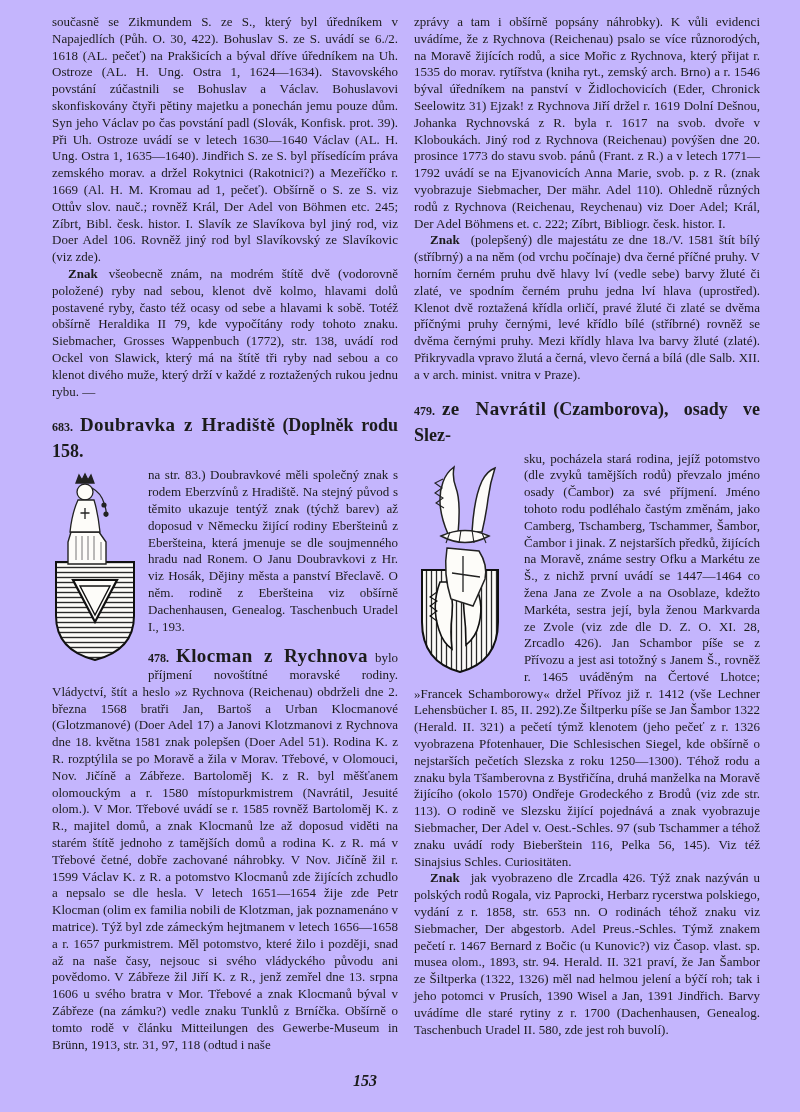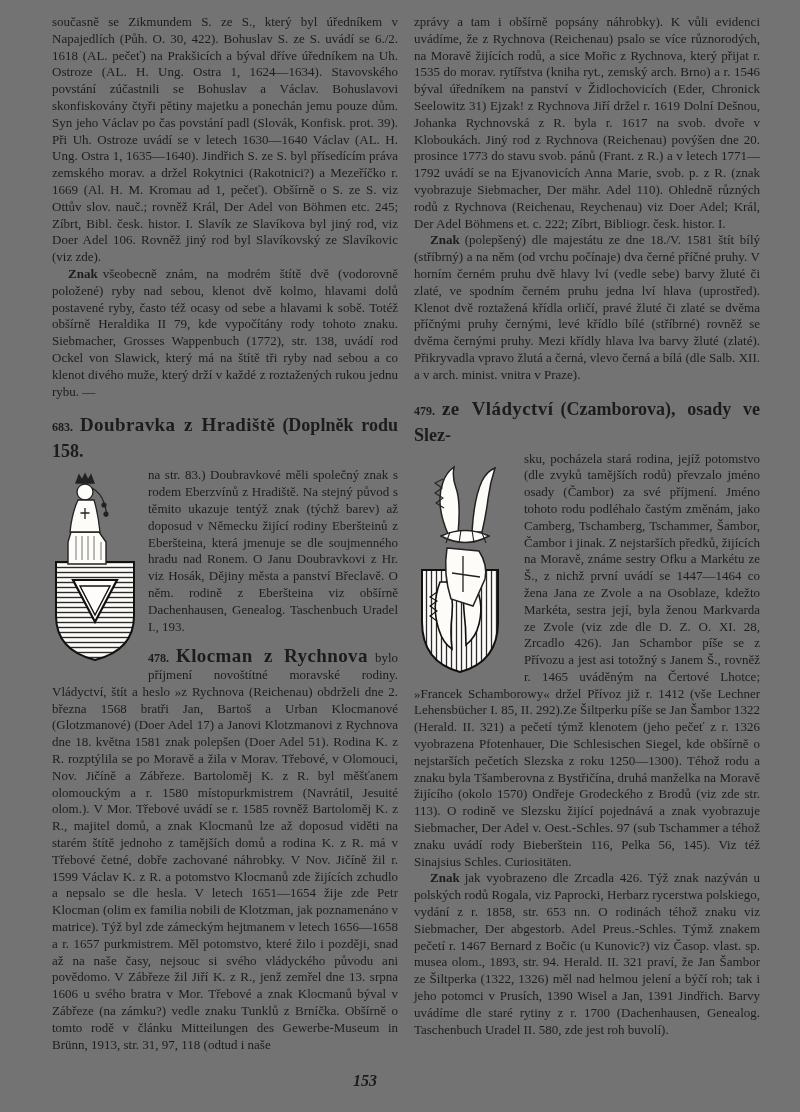--- a/index.html
+++ b/index.html
@@ -1,31 +1,31 @@
 <!DOCTYPE html>
 <html><head>
 <meta charset="utf-8">
 <style>
   html,body{margin:0;padding:0;}
   body{background:#e8e6e0;}
   .page{
     width:800px;height:1112px;
-    background:#737373;
+    background:#c4b5fd;
     box-sizing:border-box;
     padding:14px 40px 0 52px;
     font-family:"Liberation Serif","DejaVu Serif",serif;
     color:#1c1c1c;
     position:relative;
     overflow:hidden;
   }
   .columns{display:flex;gap:16px;}
   .col{width:348px;font-size:13px;line-height:16.8px;text-align:justify;}
   .col p{margin:0;}
   p.indent{text-indent:16px;}
-  .lead{margin-right:5px;font-weight:bold;}
+  .lead{margin-right:11px;font-weight:bold;}
   .entry{margin-top:13px;}
   .entry-heading{line-height:24px;margin-bottom:2px;}
   .entry-num{font-weight:bold;font-size:12px;margin-right:7px;}
   .entry-title{font-weight:bold;font-size:19px;letter-spacing:.4px;margin-right:7px;white-space:nowrap;}
   .heading-rest{font-size:18px;font-weight:bold;}
   .arms{float:left;margin:3px 10px 3px 0;}
   .page-num{
     position:absolute;left:0;right:70px;bottom:22px;
     text-align:center;font-weight:bold;font-style:italic;font-size:16px;
   }
@@ -85,21 +85,21 @@
 
     <div class="col">
       <p>zprávy a tam i obšírně popsány náhrobky). K vůli evidenci uvádíme, že z Rychnova (Reichenau) psalo se více různorodých, na Moravě žijících rodů, a sice Mořic z Rychnova, který přijat r. 1535 do morav. rytířstva (kniha ryt., zemský arch. Brno) a r. 1546 býval úředníkem na panství v Židlochovicích (Eder, Chronick Seelowitz 31) Ejzak! z Rychnova Jiří držel r. 1619 Dolní Dešnou, Johanka Rychnovská z R. byla r. 1617 na svob. dvoře v Kloboukách. Jiný rod z Rychnova (Reichenau) povýšen dne 20. prosince 1773 do stavu svob. pánů (Frant. z R.) a v letech 1771—1792 uvádí se na Ejvanovicích Anna Marie, svob. p. z R. (znak vyobrazuje Siebmacher, Der mähr. Adel 110). Ohledně různých rodů z Rychnova (Reichenau, Reychenau) viz Doer Adel; Král, Der Adel Böhmens et. c. 222; Zíbrt, Bibliogr. česk. histor. I.</p>
 
       <p class="indent">
         <b class="lead">Znak</b><span>(polepšený) dle majestátu ze dne 18./V. 1581 štít bílý (stříbrný) a na něm (od vrchu počínaje) dva černé příčné pruhy. V horním černém pruhu dvě hlavy lví (vedle sebe) barvy žluté či zlaté, ve spodním černém pruhu jedna lví hlava (uprostřed). Klenot dvě roztažená křídla orličí, pravé žluté či zlaté se dvěma příčnými pruhy černými, levé křídlo bílé (stříbrné) rovněž se dvěma černými pruhy. Mezi křídly hlava lva barvy žluté (zlaté). Přikryvadla vpravo žlutá a černá, vlevo černá a bílá (dle Salb. XII. a v arch. minist. vnitra v Praze).</span>
       </p>
 
       <div class="entry">
         <div class="entry-heading">
-          <span class="entry-num">479.</span><span class="entry-title">ze Vládyctví</span><span class="heading-rest">(Czamborova), osady ve Slez-</span>
+          <span class="entry-num">479.</span><span class="entry-title">ze Navrátil</span><span class="heading-rest">(Czamborova), osady ve Slez-</span>
         </div>
         <div>
           <svg class="arms" width="100" height="226" viewBox="0 0 100 226">
             <defs>
               <pattern id="vh479" width="5" height="5" patternUnits="userSpaceOnUse">
                 <rect width="5" height="5" fill="#fdfcf9"></rect>
                 <line x1="2.5" y1="0" x2="2.5" y2="5" stroke="#2b2b2b" stroke-width="1.3"></line>
               </pattern>
             </defs>
 

